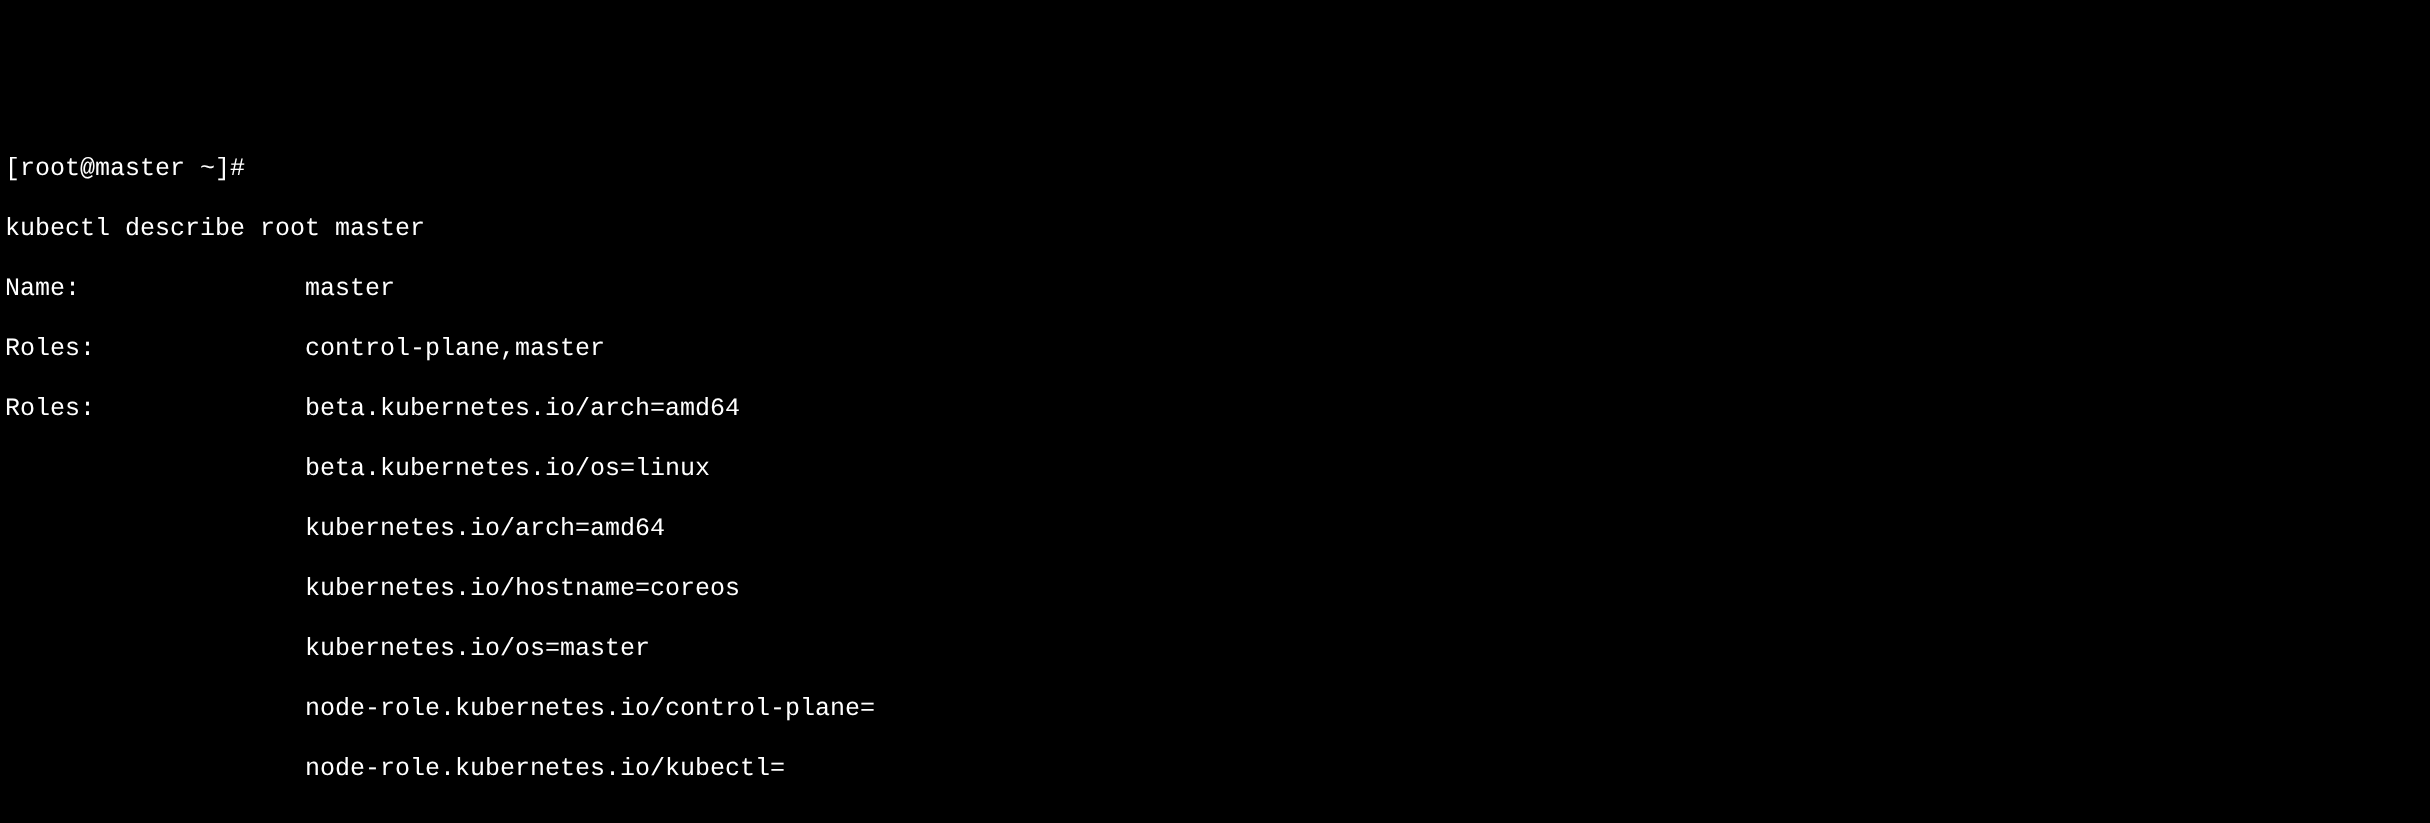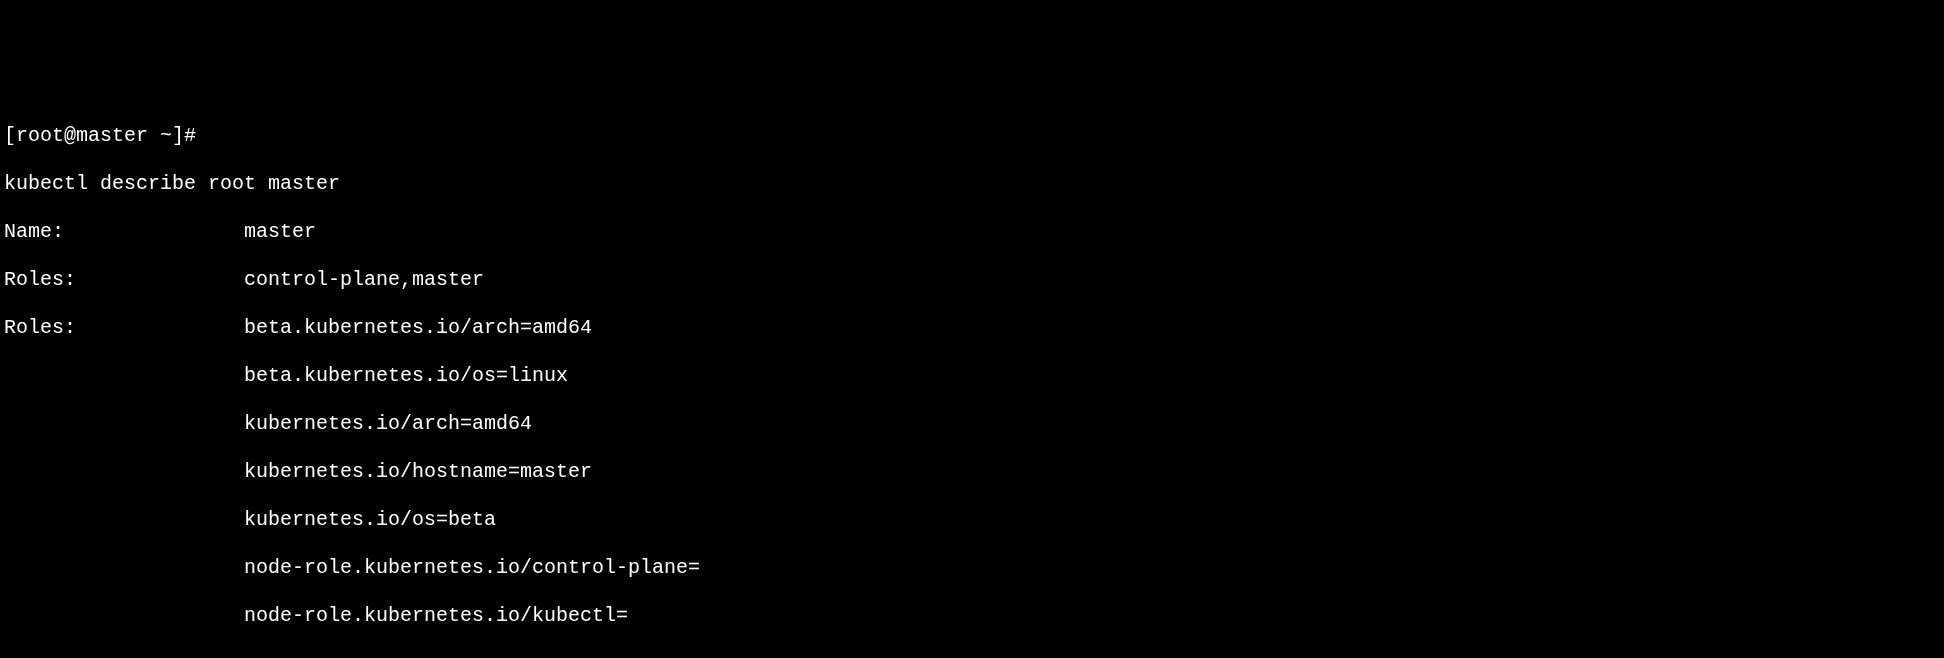--- a/index.html
+++ b/index.html
@@ -50,22 +50,22 @@
 
 
 
 <div class="terminal">
 <div class="prompt-line"><span>[root@master ~]#</span><span> </span><span>kubectl describe root master</span></div>
 <div class="line"><span class="label">Name:</span><span class="value">master</span></div>
 <div class="line"><span class="label">Roles:</span><span class="value">control-plane,master</span></div>
 <div class="line"><span class="label">Roles:</span><span class="value">beta.kubernetes.io/arch=amd64</span></div>
 <div class="line"><span class="indent"></span><span class="value">beta.kubernetes.io/os=linux</span></div>
 <div class="line"><span class="indent"></span><span class="value">kubernetes.io/arch=amd64</span></div>
-<div class="line"><span class="indent"></span><span class="value">kubernetes.io/hostname=master</span></div>
-<div class="line"><span class="indent"></span><span class="value">kubernetes.io/os=beta</span></div>
+<div class="line"><span class="indent"></span><span class="value">kubernetes.io/hostname=coreos</span></div>
+<div class="line"><span class="indent"></span><span class="value">kubernetes.io/os=master</span></div>
 <div class="line"><span class="indent"></span><span class="value">node-role.kubernetes.io/control-plane=</span></div>
 <div class="line"><span class="indent"></span><span class="value">node-role.kubernetes.io/kubectl=</span></div>
 <div class="line"><span class="indent"></span></div>
 <div class="line"><span class="label">Annotations:</span><span class="value">flannel.alpha.coreos.com/backend-data: {"VNI":1,"VtepMAC":"22:ef:17:5b:5</span><span class="redacted">xxxx</span><span>"}</span></div>
 
 
 
 
 
 

